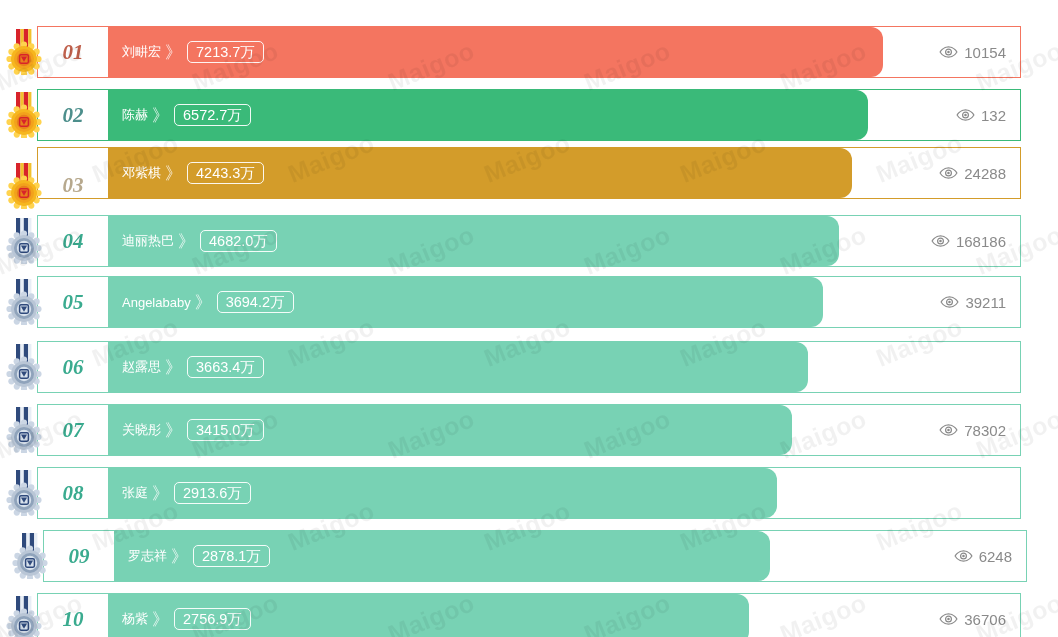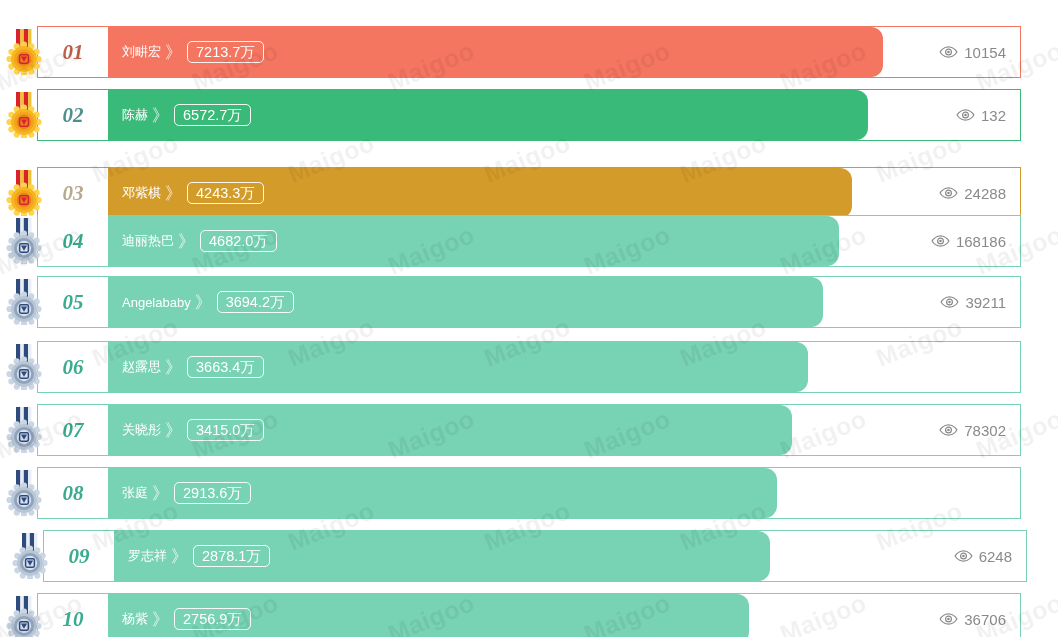--- a/index.html
+++ b/index.html
@@ -238,21 +238,21 @@
             <svg class="eye-icon" viewBox="0 0 22 14" width="19" height="12" xmlns="http://www.w3.org/2000/svg">
     <path d="M11 1 C4.5 1 1.2 7 1.2 7 C1.2 7 4.5 13 11 13 C17.5 13 20.8 7 20.8 7 C20.8 7 17.5 1 11 1 Z" fill="none" stroke="#8a8a8a" stroke-width="1.4"></path>
     <circle cx="11" cy="7" r="3.4" fill="none" stroke="#8a8a8a" stroke-width="1.4"></circle>
     <circle cx="11" cy="7" r="1.5" fill="#8a8a8a"></circle>
   </svg>
           </span>
           <span class="views-count">132</span>
         </div>
       </div>
     </div>
-    <div class="row" style="top: 167px; border-color: rgb(211, 156, 42);">
+    <div class="row" style="top: 147px; border-color: rgb(211, 156, 42); align-items: flex-end;">
       <div class="rank-cell">
         <span class="medal"><svg viewBox="0 0 38 46" width="38" height="46" xmlns="http://www.w3.org/2000/svg">
     <rect x="11" y="0" width="4.4" height="18" fill="#d8232a"></rect>
     <rect x="15.4" y="0" width="3.4" height="18" fill="#f2c12e"></rect>
     <rect x="18.8" y="0" width="4.4" height="18" fill="#d8232a"></rect>
     <rect x="23.2" y="0" width="3.2" height="18" fill="#f2c12e"></rect>
     <circle cx="33.5" cy="30.0" r="3.1" fill="#ffd34e"></circle>
             <circle cx="31.6" cy="37.3" r="3.1" fill="#ffd34e"></circle>
             <circle cx="26.3" cy="42.6" r="3.1" fill="#ffd34e"></circle>
             <circle cx="19.0" cy="44.5" r="3.1" fill="#ffd34e"></circle>

